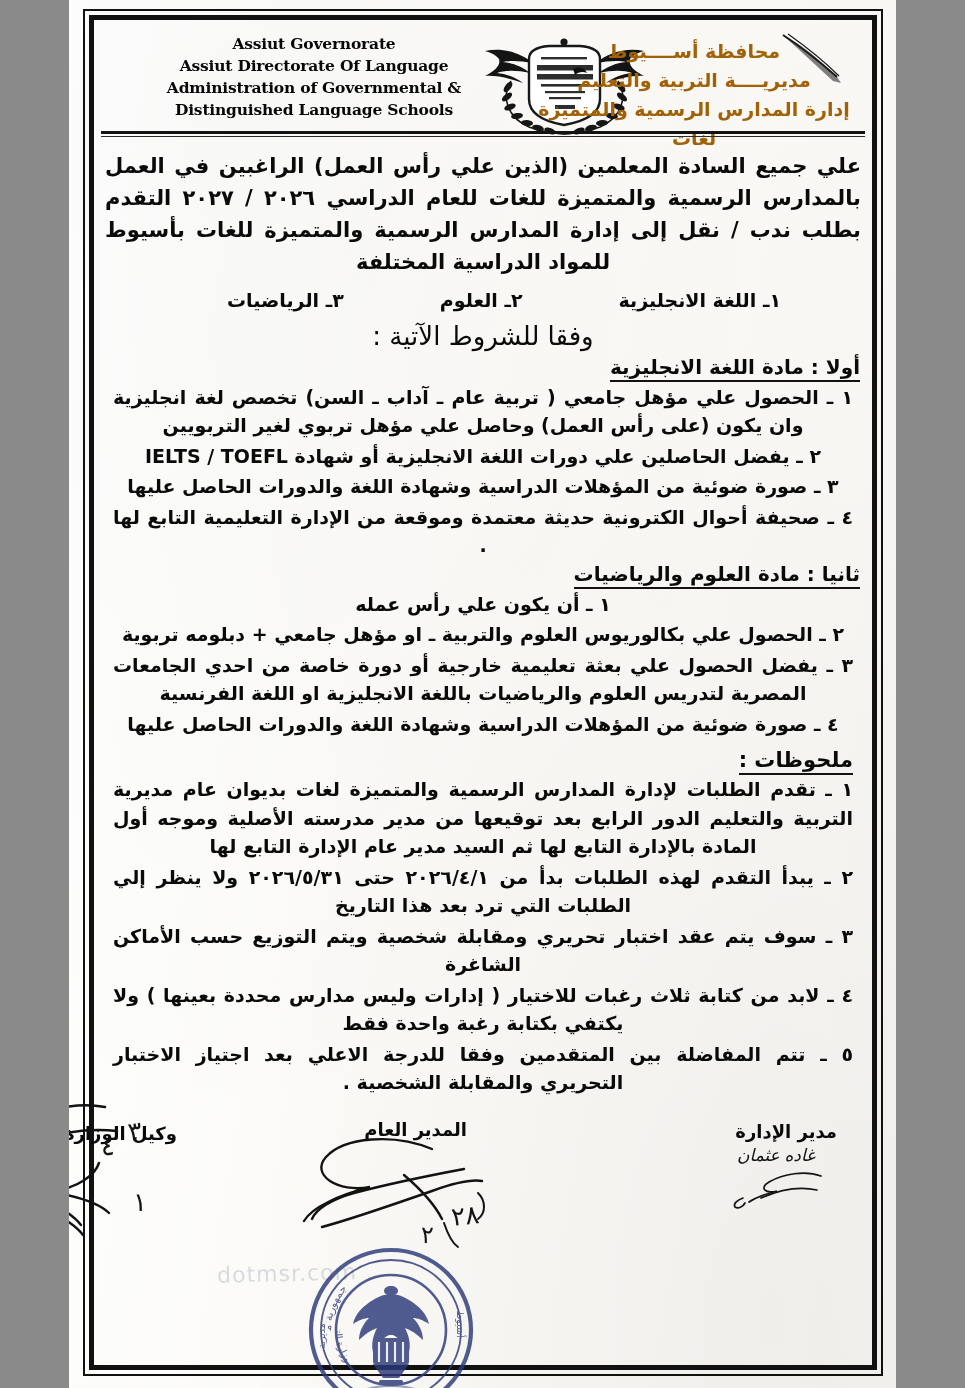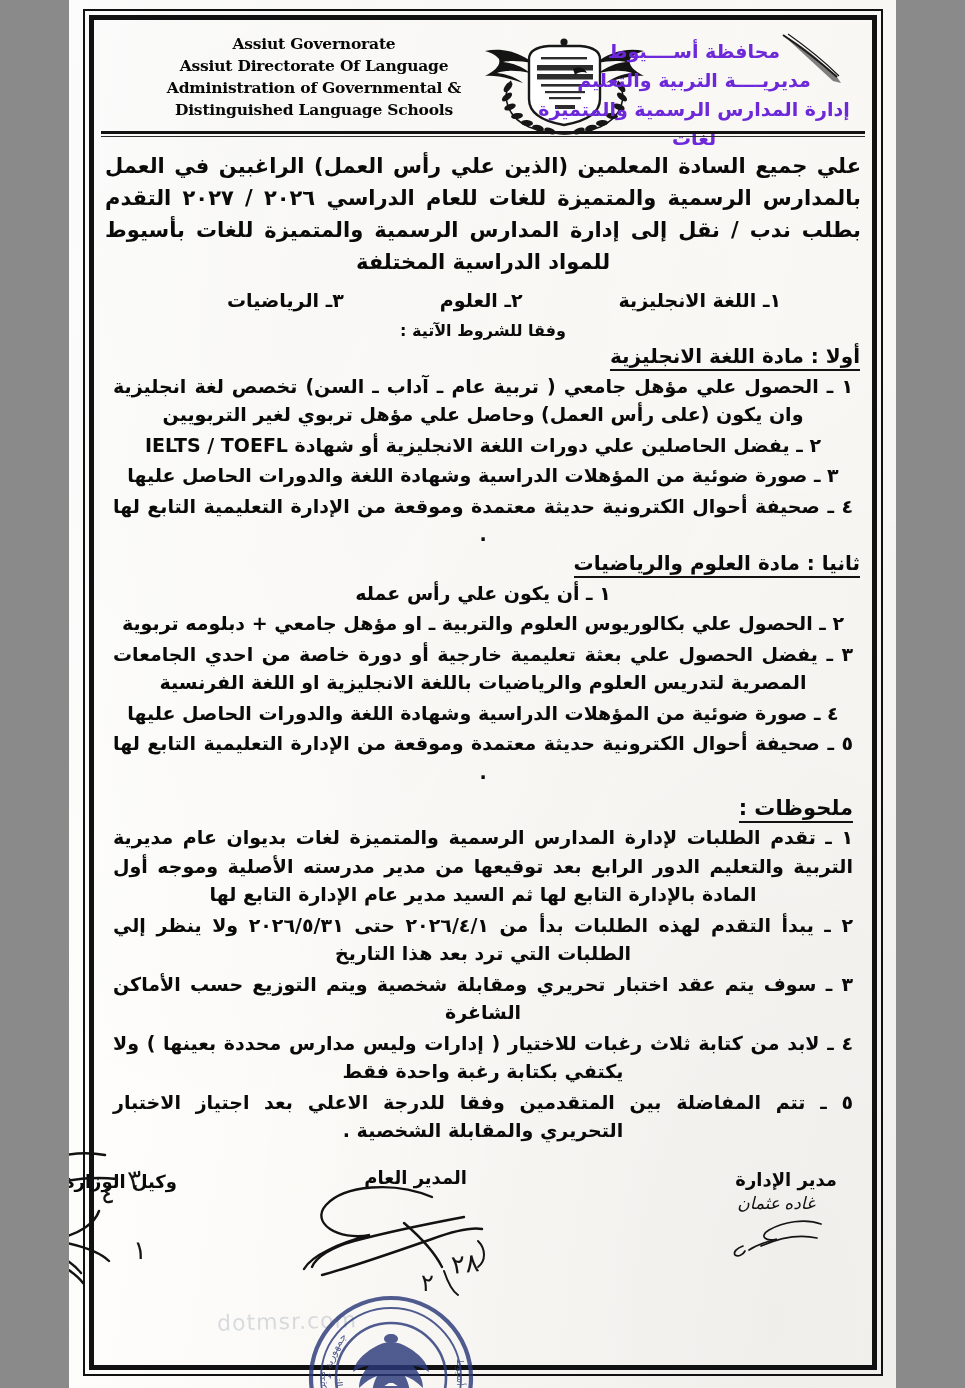--- a/index.html
+++ b/index.html
@@ -66,21 +66,21 @@
     color: #080808;
   }
   .lh-ar {
     position: absolute;
     right: 8px; top: 12px;
     width: 330px;
     text-align: center;
     font-weight: bold;
     font-size: 19px;
     line-height: 1.52;
-    color: #6d28d9;
+    color: #a16207;
   }
   .lh-ar .stretch { letter-spacing: 0.5px; }
   #emblem {
     position: absolute;
     left: 378px; top: 4px;
     width: 175px; height: 108px;
   }
   #pen-stroke {
     position: absolute;
     right: 18px; top: 6px;
@@ -137,22 +137,22 @@
     justify-content: flex-start;
     gap: 96px;
     margin: 10px 86px 6px 40px;
     font-size: 19px;
     font-weight: bold;
   }
   #subjects-row .subject { white-space: nowrap; }
 
   .heading-center {
     text-align: center;
-    font-size: 16px;
-    font-weight: bold;
+    font-size: 26px;
+    font-weight: normal;
     margin: 10px 0 4px 0;
   }
 
   .section-head {
     text-align: right;
     font-size: 20px;
     font-weight: bold;
     margin: 2px 7px 4px 0;
   }
   .section-head span {
@@ -192,21 +192,21 @@
     position: absolute;
     font-size: 18px;
     font-weight: bold;
     white-space: nowrap;
   }
   #sig-right  { right: 30px;  top: 8px;  text-align: center; }
   #sig-center { right: 400px; top: 6px; }
   #sig-left   { right: 690px; top: 10px; }
 
   .handwrite {
-    font-family: Liberation Serif, serif;
+    font-family: Liberation Sans, sans-serif;
     font-size: 17px;
     line-height: 1.25;
     color: #111;
     font-style: italic;
     font-weight: normal;
   }
   #sig-right-name {
     position: absolute;
     right: 36px; top: 32px;
     text-align: center;
@@ -349,21 +349,20 @@
       <div class="item one-line">٣ ـ صورة ضوئية من المؤهلات الدراسية وشهادة اللغة والدورات الحاصل عليها</div>
       <div class="item one-line">٤ ـ صحيفة أحوال الكترونية حديثة معتمدة وموقعة من الإدارة التعليمية التابع لها .</div>
 
       <div class="section-head">
         <span>ثانيا : مادة العلوم والرياضيات</span>
       </div>
       <div class="item one-line">١ ـ أن يكون علي رأس عمله</div>
       <div class="item one-line">٢ ـ الحصول علي بكالوريوس العلوم والتربية ـ او مؤهل جامعي + دبلومه تربوية</div>
       <div class="item">٣ ـ يفضل الحصول علي بعثة تعليمية خارجية أو دورة خاصة من احدي الجامعات المصرية لتدريس العلوم والرياضيات باللغة الانجليزية او اللغة الفرنسية</div>
       <div class="item one-line">٤ ـ صورة ضوئية من المؤهلات الدراسية وشهادة اللغة والدورات الحاصل عليها</div>
-      <div class="item one-line">٥ ـ صحيفة أحوال الكترونية حديثة معتمدة وموقعة من الإدارة التعليمية التابع لها .</div>
 
       <div id="notes-head">
         <span>ملحوظات :</span>
       </div>
       <div class="item">١ ـ تقدم الطلبات لإدارة المدارس الرسمية والمتميزة لغات بديوان عام مديرية التربية والتعليم الدور الرابع بعد توقيعها من مدير مدرسته الأصلية  وموجه أول المادة بالإدارة التابع لها ثم السيد مدير  عام الإدارة التابع لها</div>
       <div class="item one-line">٢ ـ يبدأ التقدم لهذه الطلبات بدأ من ٢٠٢٦/٤/١ حتى ٢٠٢٦/٥/٣١ ولا ينظر إلي الطلبات التي ترد بعد هذا التاريخ</div>
       <div class="item one-line">٣ ـ سوف يتم عقد اختبار تحريري ومقابلة شخصية ويتم التوزيع حسب الأماكن الشاغرة</div>
       <div class="item one-line">٤ ـ لابد من كتابة ثلاث رغبات للاختيار ( إدارات وليس مدارس محددة بعينها ) ولا يكتفي بكتابة رغبة واحدة فقط</div>
       <div class="item one-line">٥ ـ تتم المفاضلة بين المتقدمين وفقا للدرجة الاعلي  بعد اجتياز الاختبار التحريري والمقابلة الشخصية .</div>
 

